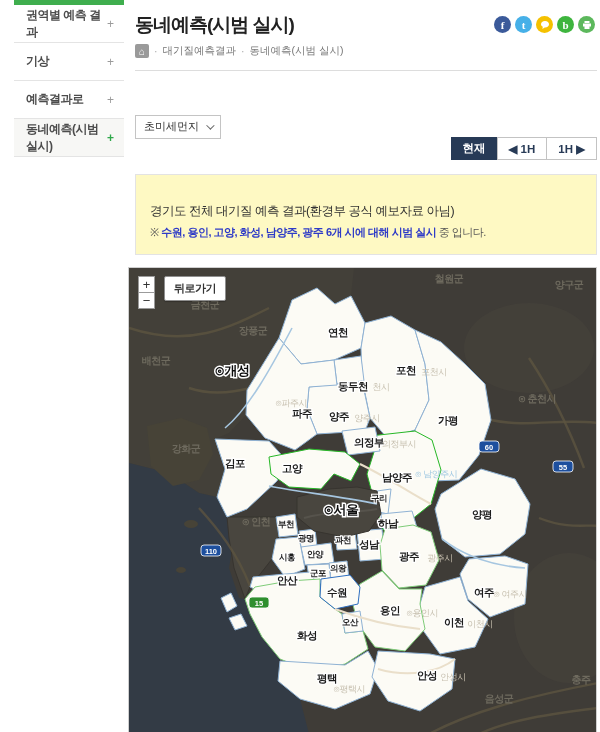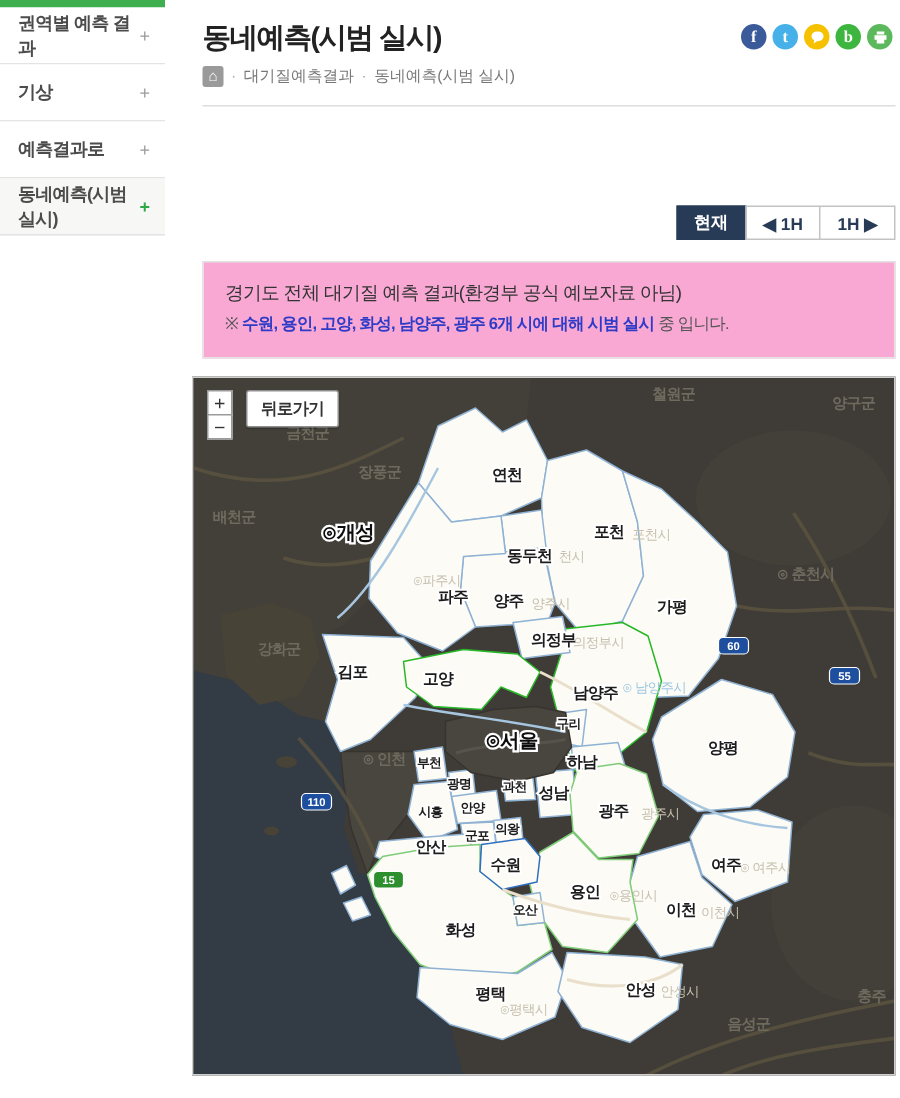--- a/index.html
+++ b/index.html
@@ -1,19 +1,19 @@
 <!DOCTYPE html>
 <html><head>
 <meta charset="utf-8">
 <style>
   * { margin:0; padding:0; box-sizing:border-box; }
   html,body { width:600px; height:732px; background:#fff; font-family:"Liberation Sans",sans-serif; position:relative; overflow:hidden; }
 
   
-  .sidebar { position:absolute; left:0; top:0; width:110px; }
+  .sidebar { position:absolute; left:14px; top:0; width:110px; }
   .sidebar-topbar { height:5px; background:#3fae4e; }
   .side-item { height:38px; border-bottom:1px solid #e4e4e4; display:flex; align-items:center; justify-content:space-between; padding:0 10px 0 12px; background:#fff; cursor:pointer; }
   .side-item .side-label { font-size:12px; font-weight:700; color:#4c4c4c; letter-spacing:-0.5px; }
   .side-item .side-plus { font-size:12px; color:#9b9b9b; font-weight:400; }
   .side-item.active { background:#f7f7f5; }
   .side-item.active .side-plus { color:#2fa84a; font-weight:700; }
 
   
   .main { position:absolute; left:135px; top:12px; width:462px; }
   h1.page-title { font-size:19px; font-weight:700; color:#222; letter-spacing:-1px; }
@@ -25,21 +25,21 @@
   .divider { margin-top:12px; border-bottom:1px solid #ddd; width:100%; }
 
   .controls { margin-top:22px; display:flex; justify-content:space-between; align-items:center; }
   .select-group { display:flex; gap:4px; }
   .select { border:1px solid #c4c4c4; background:#fff; height:24px; display:flex; align-items:center; gap:7px; padding:0 8px; font-size:11px; color:#333; cursor:pointer; }
   .caret { width:6px; height:6px; border-right:1.5px solid #666; border-bottom:1.5px solid #666; transform:rotate(45deg) translateY(-2px); }
   .time-group { display:flex; }
   .tbtn { height:23px; padding:0 11px; font-size:11.5px; font-weight:700; background:#fff; color:#273a56; border:1px solid #c3c3c3; margin-left:-1px; cursor:pointer; font-family:"Liberation Sans",sans-serif;margin-top:44px; }
   .tbtn.active { background:#273a56; color:#fff; border-color:#273a56; }
 
-  .notice { margin-top:14px; background:#f9a8d4; border:1px solid #e3e3e3; padding:10px 14px 12px; }
+  .notice { margin-top:14px; background:#fef9c3; border:1px solid #e3e3e3; padding:26px 14px 12px; }
   .notice .n-title { font-size:12.5px; color:#333; line-height:21px; letter-spacing:-0.5px; }
   .notice .n-rule { font-size:11px; color:#555; line-height:20px; letter-spacing:-0.5px; }
   .notice .blue { color:#2e3bc7; font-weight:700; }
   .notice .n-time { font-size:12.5px; color:#333; line-height:21px; }
 
   
   .map-wrap { position:relative; margin-top:12px; margin-left:-7px; width:469px; height:466px; border:1px solid #cfcfcf; background:#3f3c37; overflow:hidden; }
   .map-zoom { position:absolute; left:9px; top:8px; display:flex; flex-direction:column; z-index:5; }
   .zoom-btn { width:17px; height:17px; background:#fff; border:1px solid #9b9b9b; font-size:13px; line-height:13px; color:#333; text-align:center; cursor:pointer; padding:0; }
   .zoom-btn + .zoom-btn { margin-top:-1px; }
@@ -121,20 +121,24 @@
         <span>대기질예측결과</span>
         <span class="crumb-sep">·</span>
         <span>동네예측(시범 실시)</span>
       </span>
   </div>
 
   <div class="divider"></div>
 
   <div class="controls">
     <div class="select-group">
+        <div class="select">
+          <span>초미세먼지</span>
+          <i class="caret"></i>
+        </div>
       </div>
     <div class="time-group">
         <button class="tbtn active">현재</button>
         <button class="tbtn">◀ 1H</button>
         <button class="tbtn">1H ▶</button>
       </div>
   </div>
 
   <div class="notice">
     <div class="n-title">경기도 전체 대기질 예측 결과(환경부 공식 예보자료 아님)</div>

